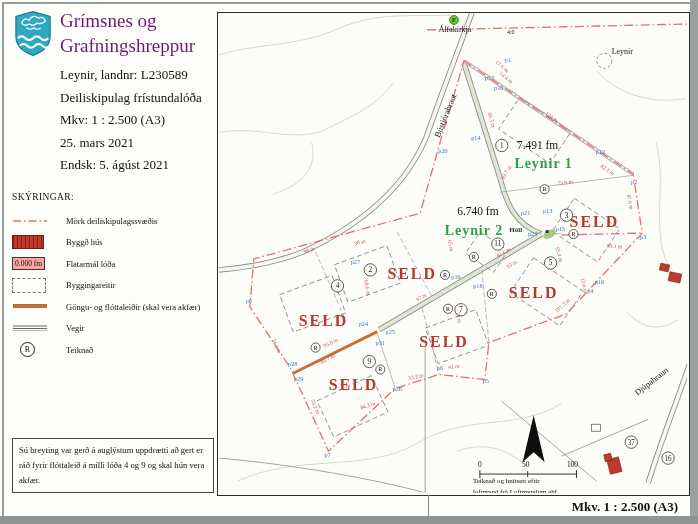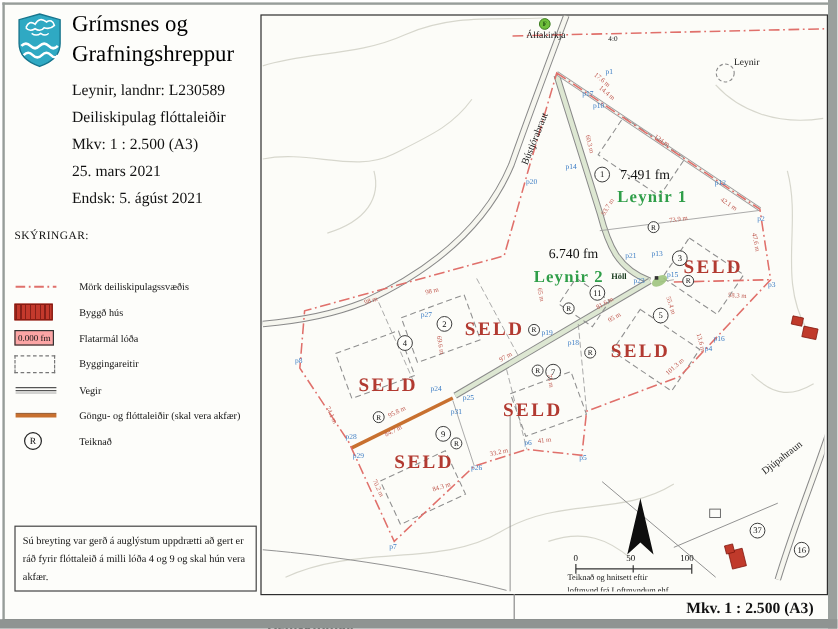--- a/index.html
+++ b/index.html
@@ -5,24 +5,24 @@
   html,body{margin:0;padding:0;}
   body{width:698px;height:524px;background:#ffffff;position:relative;
        font-family:"Liberation Serif","DejaVu Serif",serif;color:#111;overflow:hidden;}
   .scan-right{position:absolute;right:0;top:0;width:8px;height:100%;background:#9aa09d;}
   .scan-bottom{position:absolute;bottom:0;left:0;width:100%;height:8px;background:#8f9492;}
   .sheet{position:absolute;left:2px;top:2px;width:686px;height:512px;background:#fdfdfa;
          border:2px solid #979d9a;border-right-color:#6f7472;border-bottom-color:#606462;}
   
   .panel{position:absolute;left:4px;top:2px;width:207px;height:505px;}
   .crest{position:absolute;left:6px;top:4px;width:38px;height:47px;}
-  .muni{position:absolute;left:52px;top:2px;font-size:19px;line-height:25px;color:#000000;}
+  .muni{position:absolute;left:52px;top:2px;font-size:19px;line-height:25px;color:#701a75;}
   .meta{position:absolute;left:52px;top:58px;font-size:13px;line-height:22.5px;}
   .legend{position:absolute;left:4px;top:186px;width:200px;}
-  .legend-title{font-size:9.5px;letter-spacing:.4px;margin-bottom:26px;}
+  .legend-title{font-size:9.5px;letter-spacing:.4px;margin-bottom:8px;}
   .lrow{display:flex;align-items:center;height:21.5px;}
   .lsym{width:46px;flex:0 0 46px;display:flex;align-items:center;justify-content:flex-start;}
   .llab{font-size:8.5px;padding-left:8px;white-space:nowrap;}
   .sym-built{width:30px;height:12px;background:#c4392c;border:1px solid #7e150c;
      background-image:repeating-linear-gradient(90deg,rgba(60,0,0,.45) 0 1px,transparent 1px 4px);}
   .sym-plot{width:32px;height:13px;background:#fff;border:1px solid #333;}
   .sym-area{font-size:7.5px;border:1px solid #333;padding:1px 2px;background:#fca5a5;}
   .sym-env{width:32px;height:13px;border:1px dashed #777;}
   .sym-r{width:13px;height:13px;border:1px solid #222;border-radius:50%;
          font-size:8px;display:flex;align-items:center;justify-content:center;margin-left:8px;}
@@ -79,21 +79,21 @@
       <path d="M13,18 q4,3 8,0 q4,3 7,0" fill="none" stroke="#fff" stroke-width="1.2"></path>
       <path d="M4,29 q4,-4 8,0 t8,0 t8,0 t8,0" fill="none" stroke="#fff" stroke-width="2.4"></path>
       <path d="M6,37 q4,-4 8,0 t8,0 t8,0 t6,0" fill="none" stroke="#fff" stroke-width="2.2"></path>
     </svg>
     <div class="muni">
       <div>Grímsnes og</div>
       <div>Grafningshreppur</div>
     </div>
     <div class="meta">
       <div>Leynir, landnr: L230589</div>
-      <div>Deiliskipulag flóttaleiðir</div>
+      <div>Deiliskipulag frístundalóða</div>
       <div>Mkv: 1 : 2.500 (A3)</div>
       <div>25. mars 2021</div>
       <div>Endsk: 5. ágúst 2021</div>
     </div>
 
     <section class="legend">
       <div class="legend-title">SKÝRINGAR:</div>
 
       <div class="lrow">
         <span class="lsym">
@@ -117,41 +117,41 @@
             <span class="sym-area">0.000 fm</span>
           </span>
         <span class="llab">Flatarmál lóða</span>
       </div>
 
       <div class="lrow">
         <span class="lsym">
             <span class="sym-env"></span>
           </span>
         <span class="llab">Byggingareitir</span>
+      </div>
+
+      <div class="lrow">
+        <span class="lsym">
+          <svg width="36" height="7">
+              <line x1="1" y1="3.5" x2="35" y2="3.5" stroke="#c8702f" stroke-width="3"></line>
+              <line x1="1" y1="1.5" x2="35" y2="1.5" stroke="#8a4a1c" stroke-width=".8"></line>
+            </svg>
+        </span>
+        <span class="llab">Göngu- og flóttaleiðir (skal vera akfær)</span>
       </div>
 
       <div class="lrow">
         <span class="lsym">
           <svg width="36" height="8">
               <line x1="1" y1="2" x2="35" y2="2" stroke="#555" stroke-width=".9"></line>
               <line x1="1" y1="4.5" x2="35" y2="4.5" stroke="#555" stroke-width=".9"></line>
               <line x1="1" y1="6.5" x2="35" y2="6.5" stroke="#999" stroke-width=".7"></line>
             </svg>
         </span>
         <span class="llab">Vegir</span>
-      </div>
-
-      <div class="lrow">
-        <span class="lsym">
-          <svg width="36" height="7">
-              <line x1="1" y1="3.5" x2="35" y2="3.5" stroke="#c8702f" stroke-width="3"></line>
-              <line x1="1" y1="1.5" x2="35" y2="1.5" stroke="#8a4a1c" stroke-width=".8"></line>
-            </svg>
-        </span>
-        <span class="llab">Göngu- og flóttaleiðir (skal vera akfær)</span>
       </div>
 
       <div class="lrow">
         <span class="lsym">
             <span class="sym-r">R</span>
           </span>
         <span class="llab">Teiknað</span>
       </div>
     </section>
 

